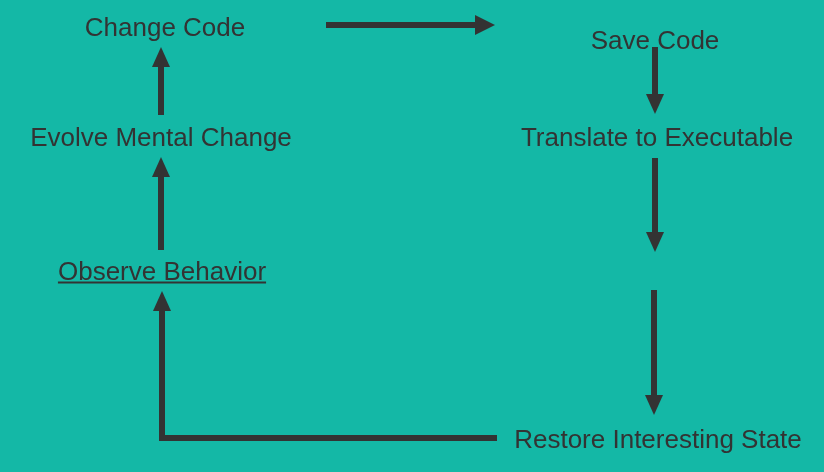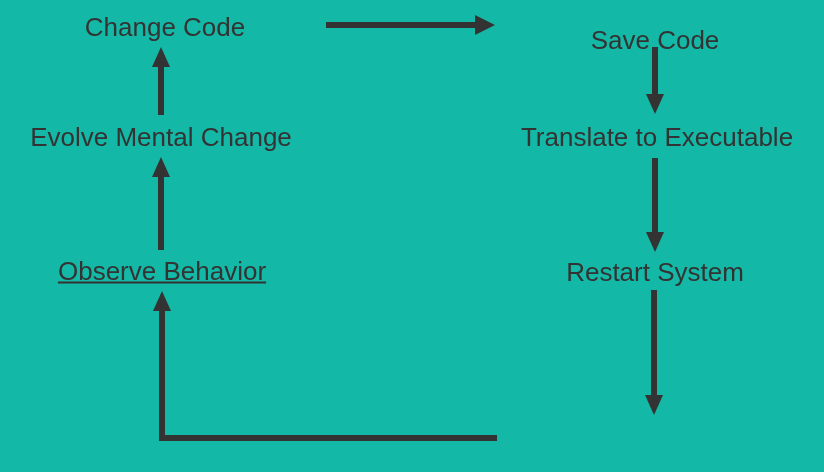--- a/index.html
+++ b/index.html
@@ -78,16 +78,16 @@
   <div class="node" style="left:165px; top:27px;">Change Code</div>
 
   <div class="node" style="left:655px; top:27px;margin-top:13px;">Save Code</div>
 
   <div class="node" style="left:161px; top:137px;">Evolve Mental Change</div>
 
   <div class="node" style="left:657px; top:137px;">Translate to Executable</div>
 
   <div class="node" style="left:162px; top:271px;text-decoration:underline;">Observe Behavior</div>
 
-  <div class="node" style="left:655px; top:272px;">Restart System</div>
 
+  <div class="node" style="left:658px; top:439px;">Restore Interesting State</div>
 
 </div>
 
 </body></html>

